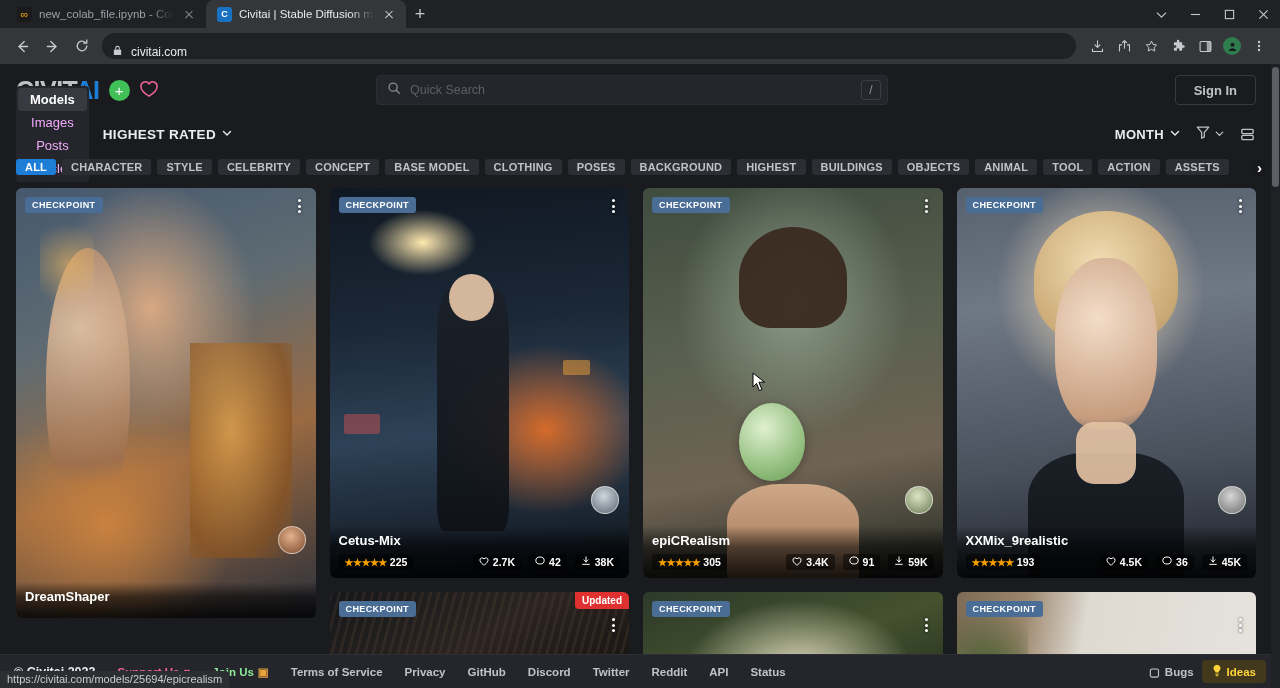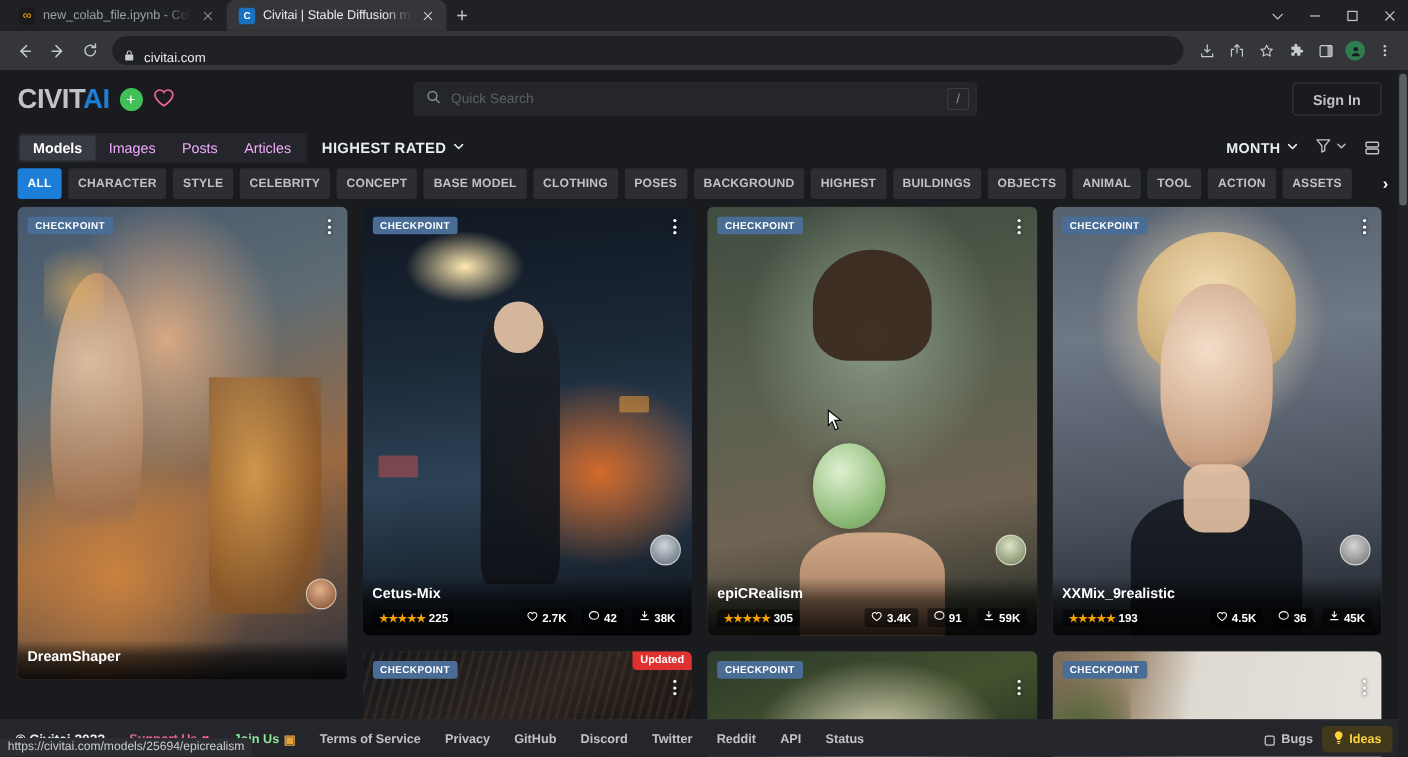--- a/index.html
+++ b/index.html
@@ -82,33 +82,33 @@
   .slashkey { width: 20px; height: 20px; border: 1px solid #3b3d42; border-radius: 3px;
      display:flex; align-items:center; justify-content:center; color:#909296; font-size: 12px; }
 
   .signin {
     position: absolute; right: 16px; height: 30px; padding: 0 18px;
     border: 1px solid #373a40; border-radius: 4px; color: #c1c2c5;
     font-size: 13px; font-weight: 600; display:flex; align-items:center;
   }
 
   .toolrow { height: 36px; display: flex; align-items: center; padding: 0 16px; position: relative; }
-  .tabs { display: flex; align-items: center; background: #25262b; border-radius: 4px; padding: 2px; }
+  .tabs { display: flex; align-items: center; background: #25262b; border-radius: 4px; padding: 2px; flex-direction: column; }
   .ptab { padding: 4px 12px; font-size: 13px; color: #f0abfc; border-radius: 3px; font-weight: 400; }
   .ptab.active { background: #373a40; color: #fff; font-weight: 600; }
   .sortsel { margin-left: 14px; display: flex; align-items: center; gap: 5px;
      color: #e9ecef; font-size: 13.5px; font-weight: 700; letter-spacing: .3px; }
   .right-ctl { position: absolute; right: 16px; display: flex; align-items: center; gap: 14px; }
   .periodsel { display:flex; align-items:center; gap:5px; color:#e9ecef; font-size:13px; font-weight:700; letter-spacing:.3px; }
   .filterbtn { display:flex; align-items:center; gap:3px; color:#c1c2c5; }
   .viewbtn { color:#c1c2c5; display:flex; align-items:center; }
 
   .pillrow { height: 30px; display: flex; align-items: center; gap: 6px; padding: 0 16px;
      position: relative; overflow: hidden; }
-  .pill { height: 28px; padding: 0 9px; border-radius: 3px; background: #2c2e33; color: #c1c2c5;
+  .pill { height: 16px; padding: 0 9px; border-radius: 3px; background: #2c2e33; color: #c1c2c5;
      font-size: 11px; font-weight: 700; letter-spacing: .2px; display: flex; align-items: center;
      white-space: nowrap; flex: none; }
   .pill.active { background: #1c7ed6; color: #fff; }
   .pill-scroll { position: absolute; right: 10px; color: #fff; font-size: 15px; font-weight: 700;
      text-shadow: 0 0 4px #1a1b1e, 0 0 4px #1a1b1e; }
 
   
   .grid { padding: 6px 16px 0; display: grid; grid-template-columns: repeat(4, 1fr); gap: 14px; }
   .col { display: flex; flex-direction: column; gap: 14px; }
   .card { border-radius: 6px; overflow: hidden; position: relative; background: #2c2e33; }

